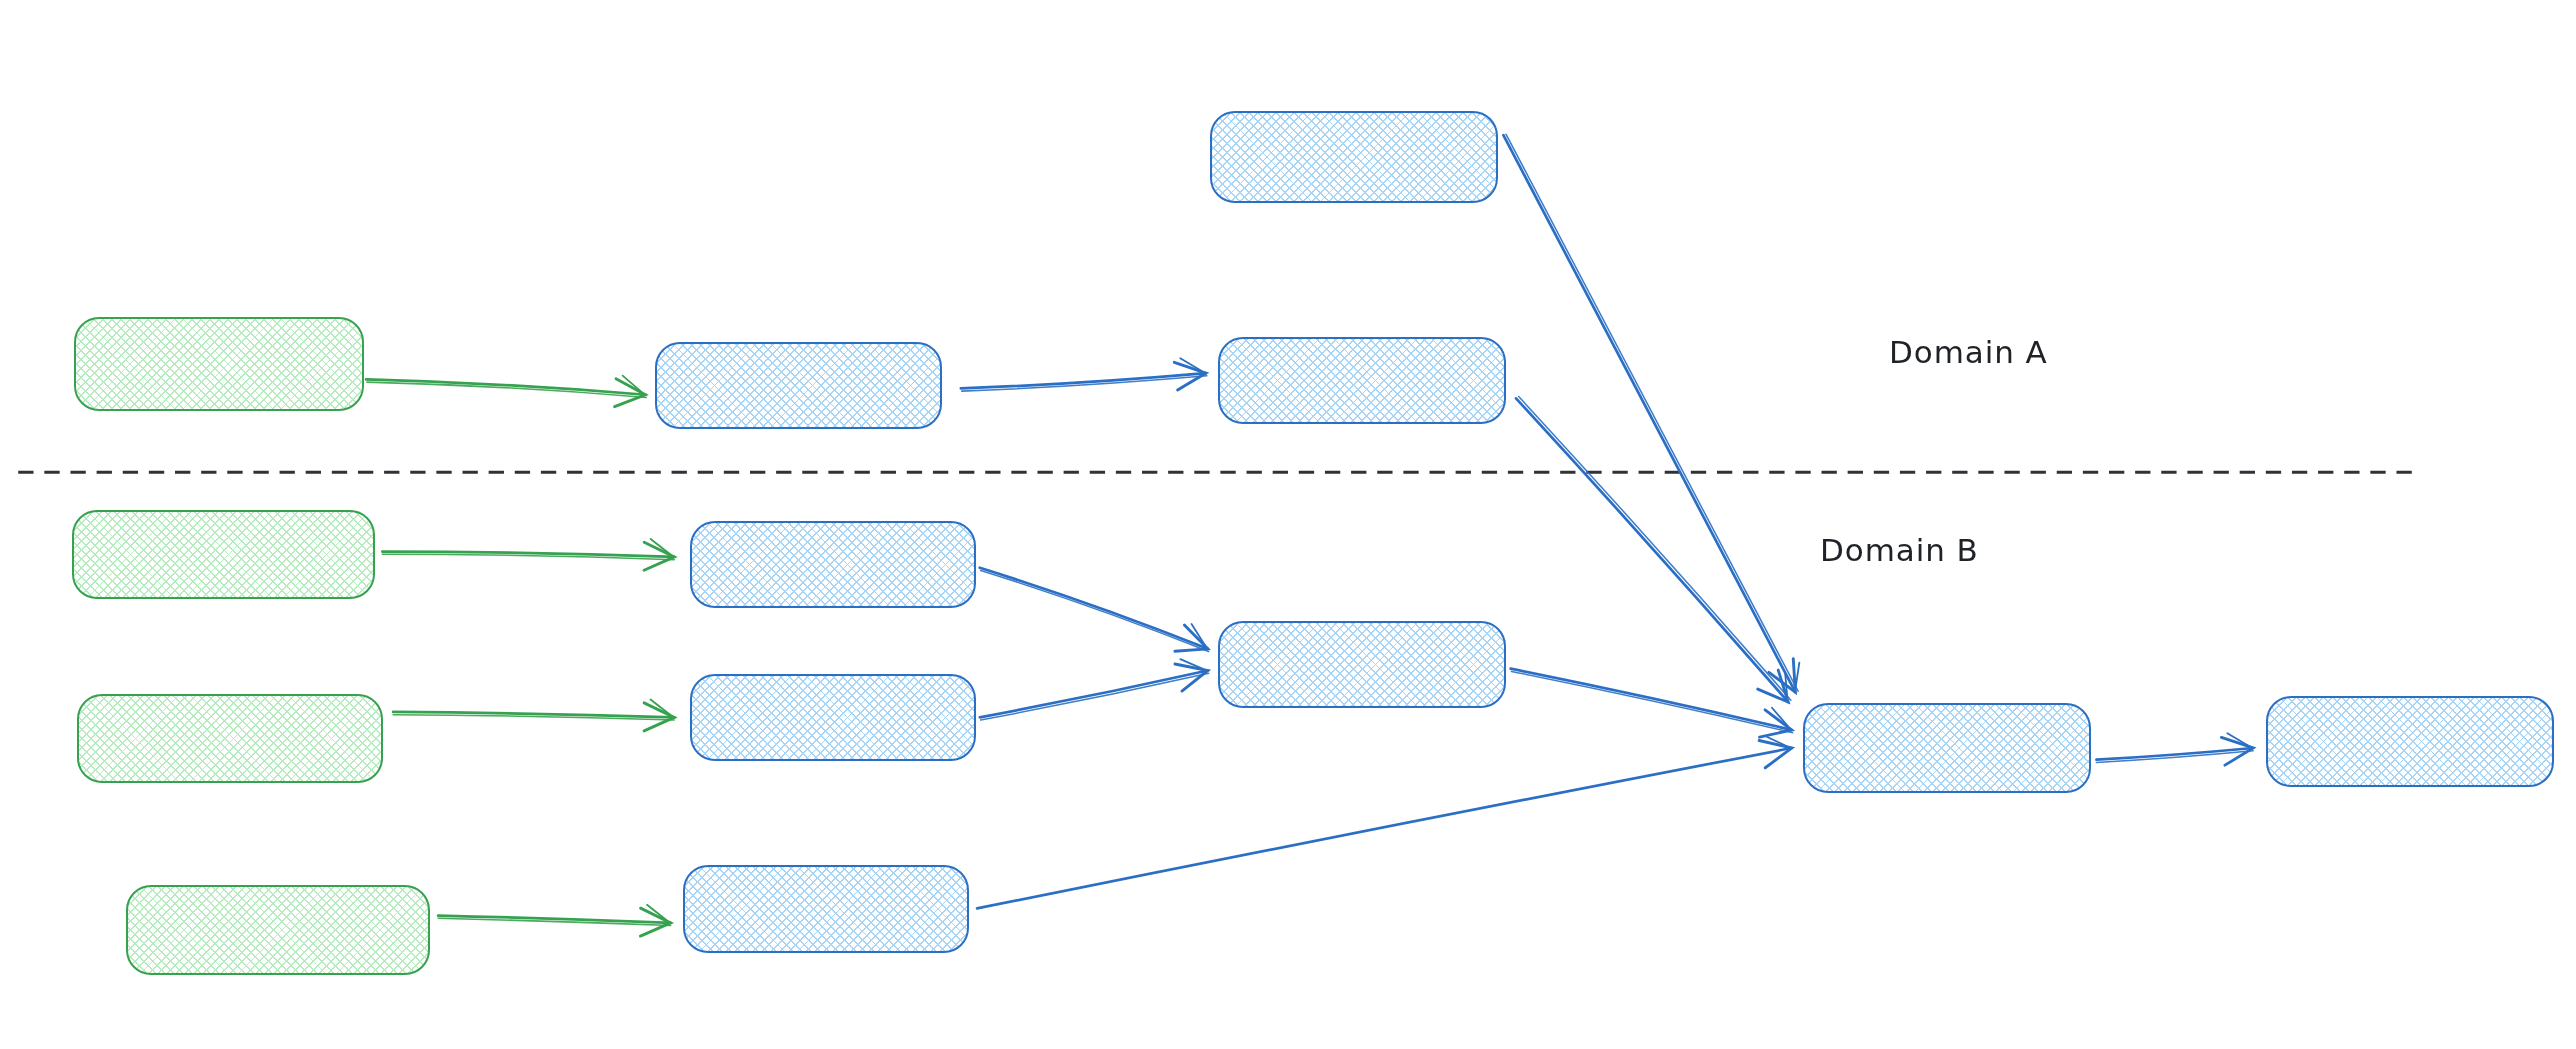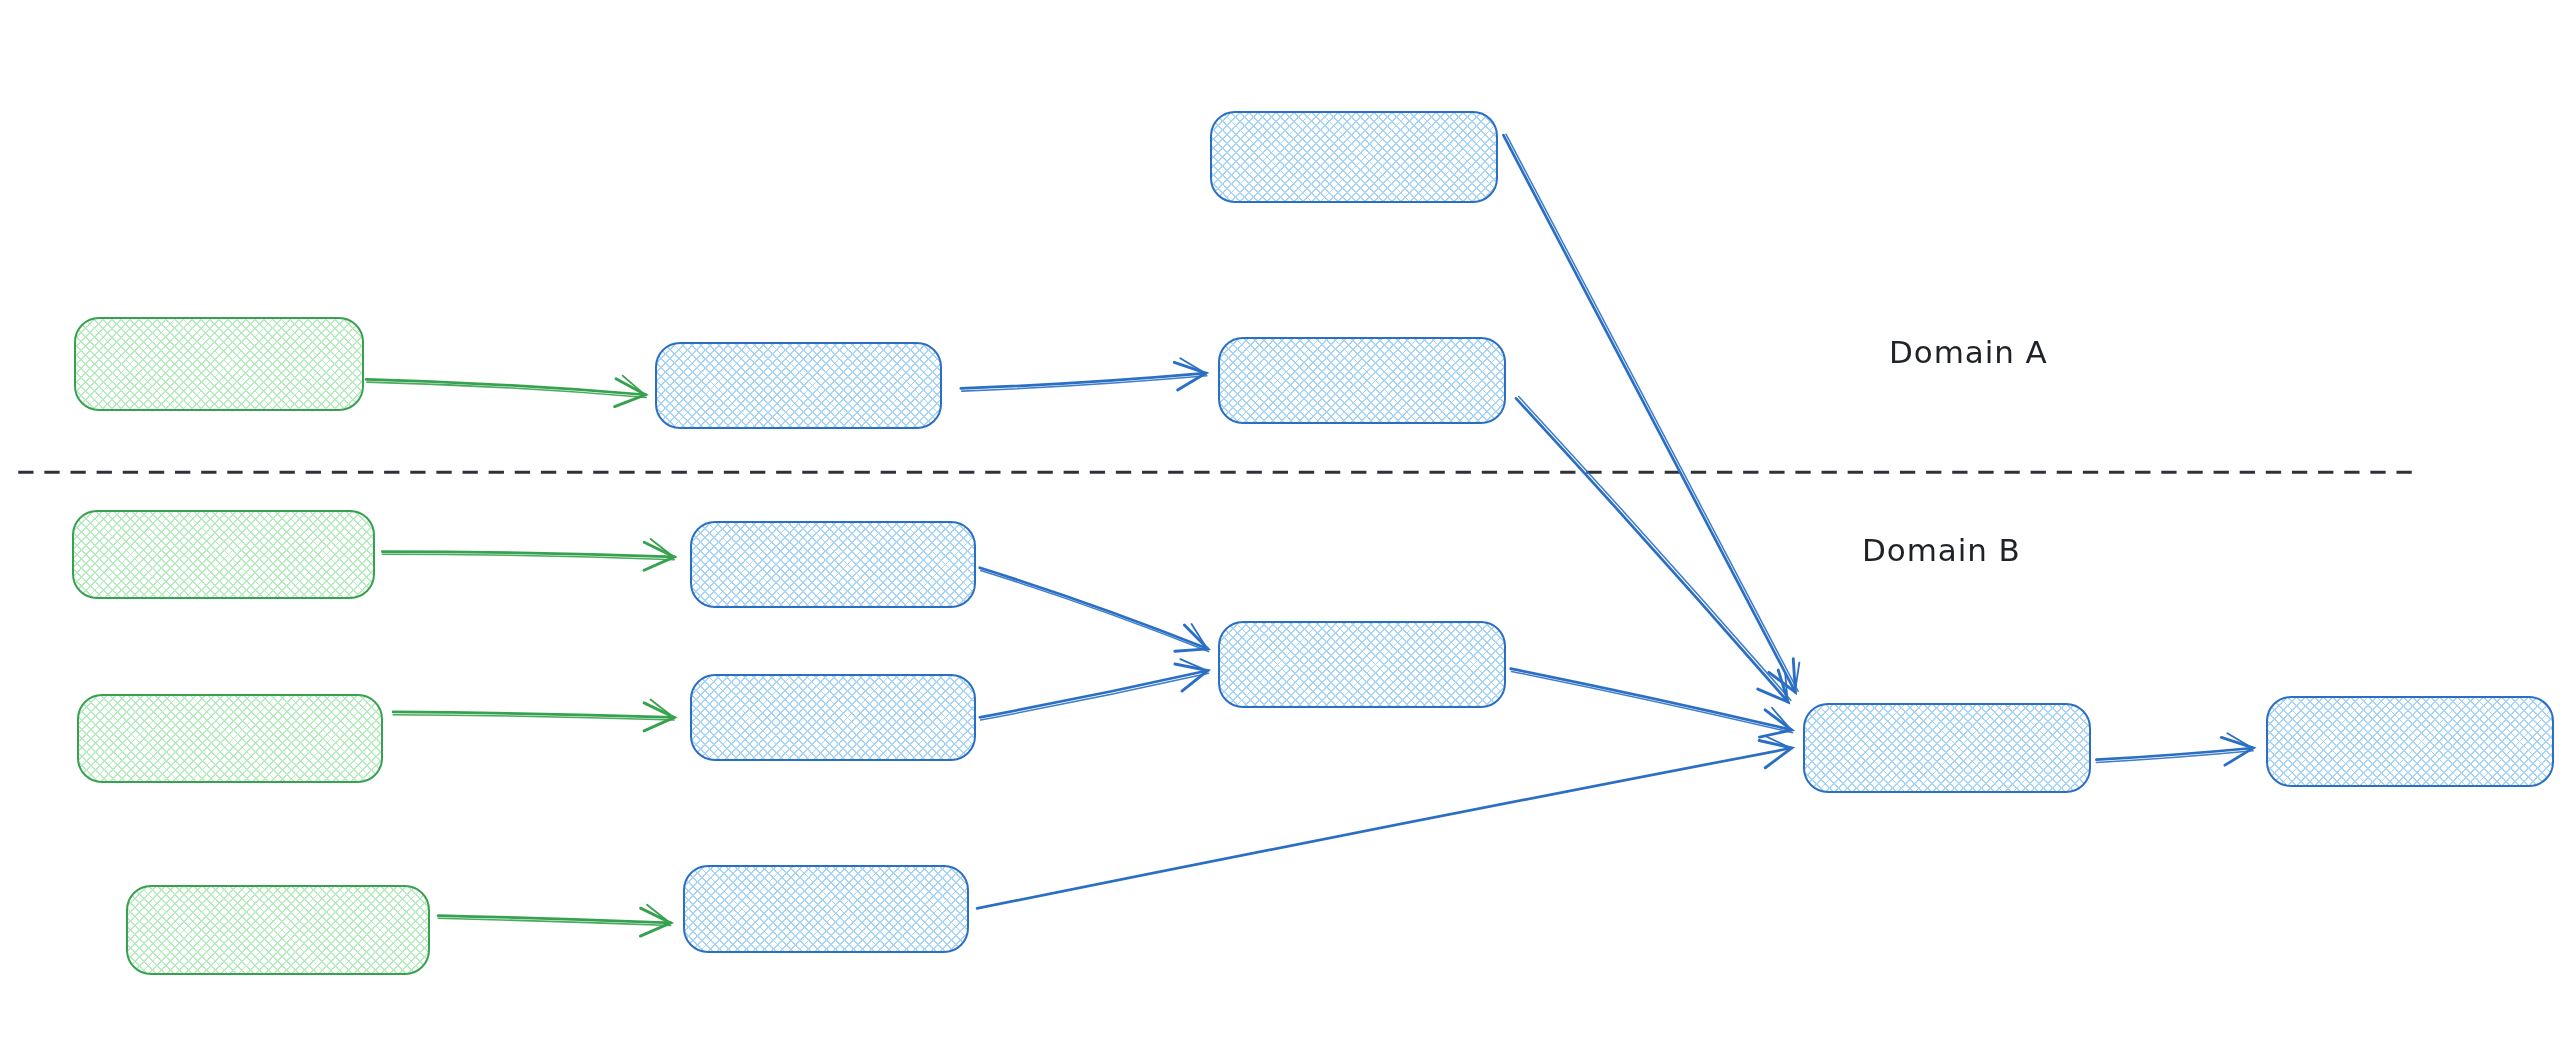--- a/index.html
+++ b/index.html
@@ -117,16 +117,16 @@
   <div class="node blue" style="left:690px;top:521px;width:286px;height:87px;"></div>
   <div class="node blue" style="left:1218px;top:621px;width:288px;height:87px;"></div>
   <div class="node green" style="left:77px;top:694px;width:306px;height:89px;"></div>
   <div class="node blue" style="left:690px;top:674px;width:286px;height:87px;"></div>
   <div class="node green" style="left:126px;top:885px;width:304px;height:90px;"></div>
   <div class="node blue" style="left:683px;top:865px;width:286px;height:88px;"></div>
   <div class="node blue" style="left:1803px;top:703px;width:288px;height:90px;"></div>
   <div class="node blue" style="left:2266px;top:696px;width:288px;height:91px;"></div>
 
   <div class="domain-label" style="left:1889px;top:337px;">Domain A</div>
-  <div class="domain-label" style="left:1862px;top:535px;">Domain B</div>
+  <div class="domain-label" style="left:1820px;top:535px;">Domain B</div>
 
 </div>
 
 
 </body></html>

